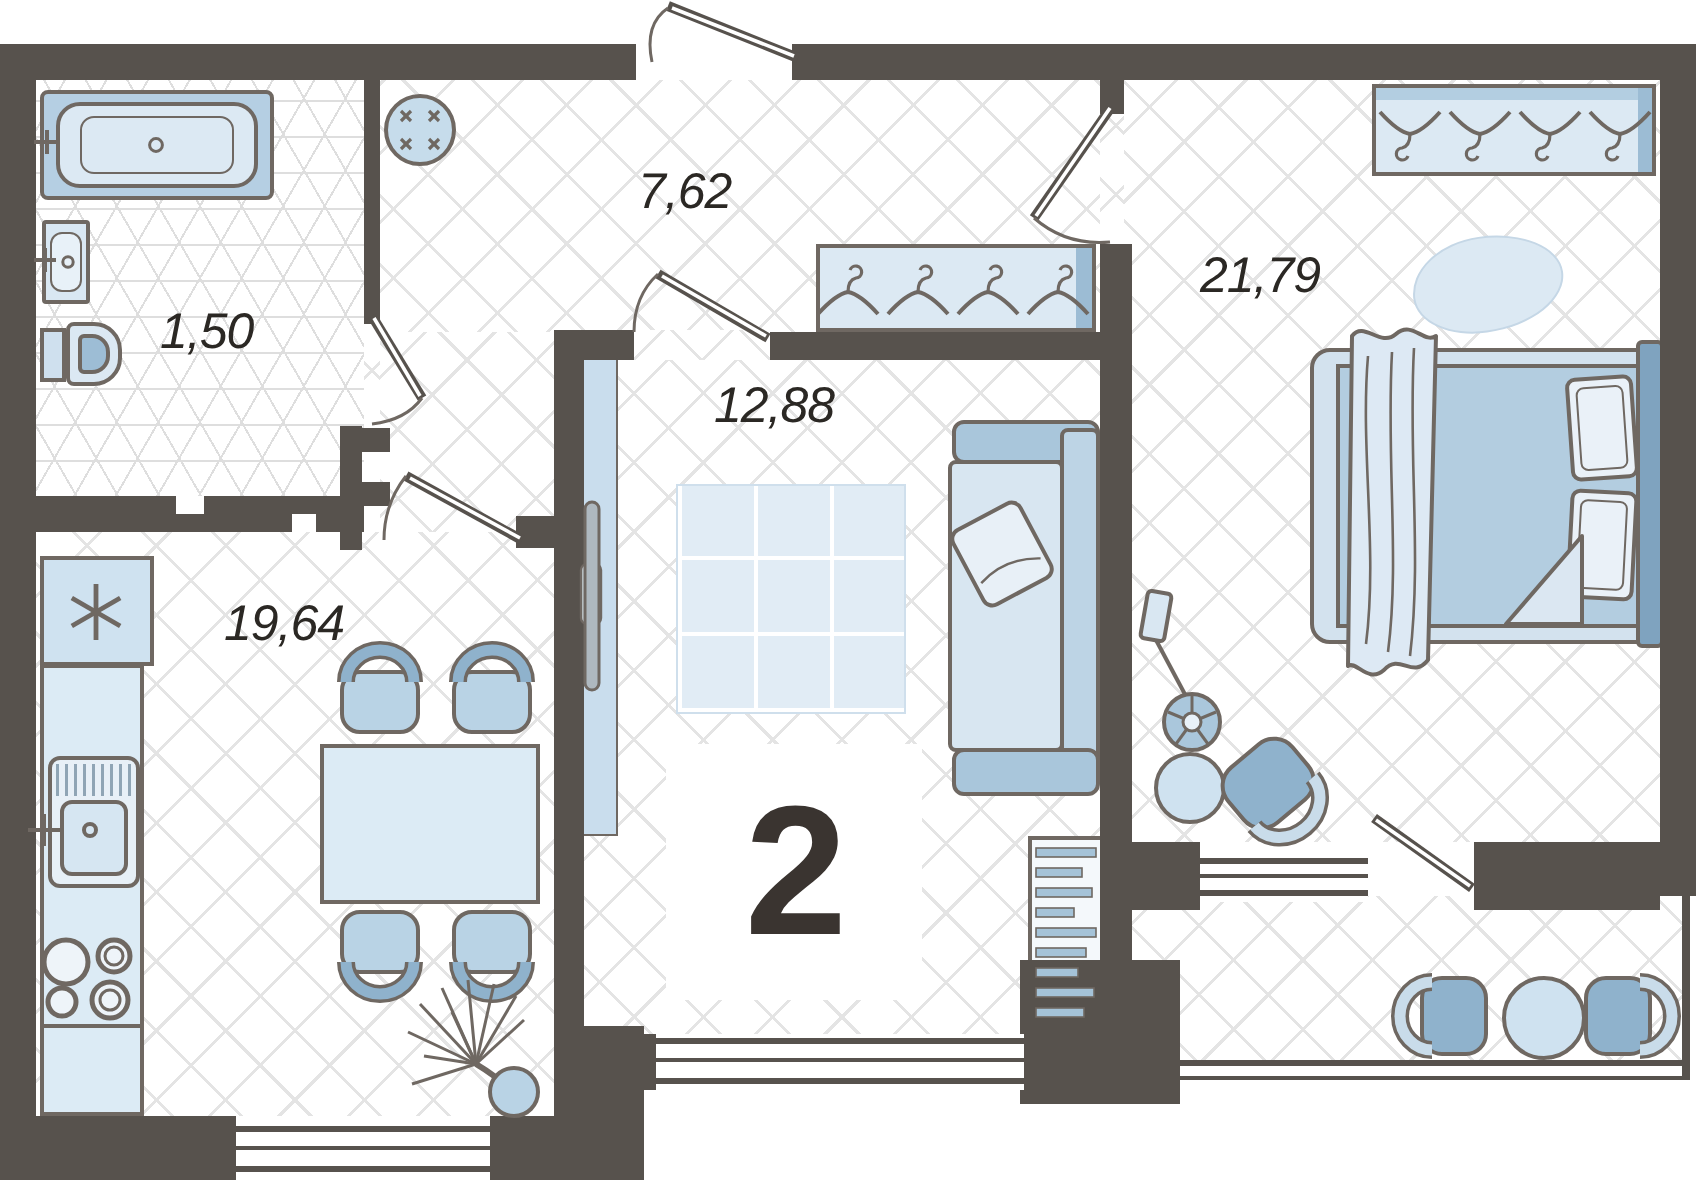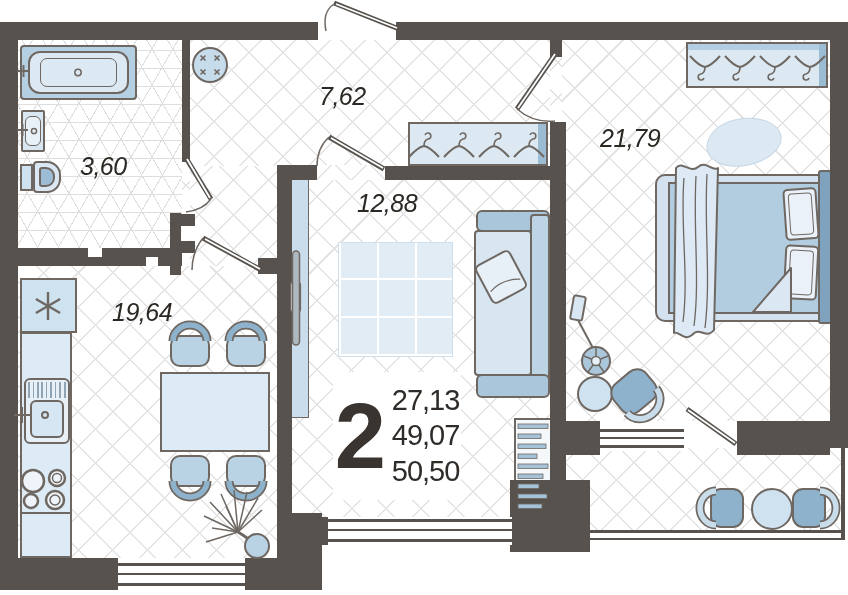--- a/index.html
+++ b/index.html
@@ -84,25 +84,20 @@
 
   <div class="fur" style="left:20px;top:278px;width:57px;height:55px;background:#cfe2f0;"></div>
   <div class="fur" style="left:20px;top:332px;width:52px;height:226px;background:#dcebf5;"></div>
   <div class="fur" style="left:24px;top:378px;width:46px;height:66px;background:#e7f0f7;border-radius:6px;"></div>
   <div class="hatch" style="left:28px;top:382px;width:38px;height:16px;"></div>
   <div class="fur" style="left:30px;top:400px;width:34px;height:38px;background:#d6e6f2;border-radius:6px;"></div>
   <div class="fur" style="left:160px;top:372px;width:110px;height:80px;background:#dcebf5;"></div>
 
   <div id="label-box">
     <div id="big2">2</div>
-    <div class="nums">
-      <span>27,13</span>
-      <span>49,07</span>
-      <span>50,50</span>
-    </div>
   </div>
 
   <div class="wall" style="left:0;top:22px;width:318px;height:18px;"></div>
   <div class="wall" style="left:396px;top:22px;width:452px;height:18px;"></div>
   <div class="wall" style="left:0;top:22px;width:18px;height:568px;"></div>
   <div class="wall" style="left:830px;top:22px;width:18px;height:426px;"></div>
   <div class="wall" style="left:182px;top:40px;width:8px;height:122px;"></div>
   <div class="wall" style="left:18px;top:248px;width:164px;height:18px;"></div>
   <div class="abs" style="left:88px;top:248px;width:14px;height:9px;background:#fff;"></div>
   <div class="abs" style="left:146px;top:257px;width:12px;height:9px;background:#fff;"></div>
@@ -360,19 +355,19 @@
 
     <polygon points="753,312 791,312 791,268" fill="#dbe7f2" stroke="#6f6862" stroke-width="2" stroke-linejoin="round"></polygon>
     <g>
       <path d="M676,168 C682,160 690,174 698,167 C706,160 712,172 718,168 L714,330 C706,340 700,326 692,335 C684,342 678,330 674,333 Z" fill="#dde9f4" stroke="#6f6862" stroke-width="2" stroke-linejoin="round"></path>
       <path d="M684,178 C680,225 689,275 683,322" fill="none" stroke="#6f6862" stroke-width="1.3"></path>
       <path d="M696,176 C693,230 700,280 694,326" fill="none" stroke="#6f6862" stroke-width="1.3"></path>
       <path d="M707,174 C704,228 711,278 705,328" fill="none" stroke="#6f6862" stroke-width="1.3"></path>
     </g>
   </svg>
 
-  <div class="lbl" style="left:80px;top:152px;">3,60</div>
+  <div class="lbl" style="left:80px;top:152px;">1,50</div>
   <div class="lbl" style="left:298px;top:82px;margin-left:21px;">7,62</div>
   <div class="lbl" style="left:357px;top:189px;">12,88</div>
   <div class="lbl" style="left:600px;top:124px;">21,79</div>
   <div class="lbl" style="left:112px;top:298px;">19,64</div>
 
 </div>
 
 </body></html>

